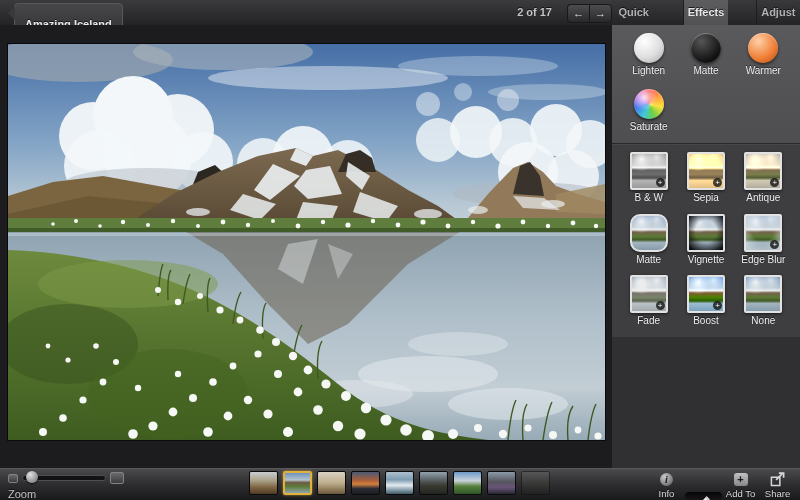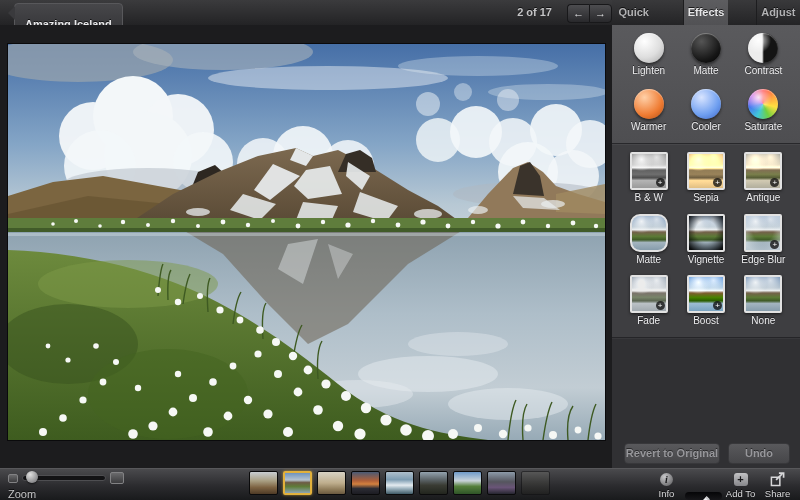--- a/index.html
+++ b/index.html
@@ -332,30 +332,22 @@
     <div class="orbs">
       <div class="orb-cell">
         <div class="orb lighten"></div>
         <div class="fx-label">Lighten</div>
       </div>
       <div class="orb-cell">
         <div class="orb darken"></div>
         <div class="fx-label">Matte</div>
       </div>
       <div class="orb-cell">
-        <div class="orb contrast"></div>
-        <div class="fx-label">Contrast</div>
-      </div>
-      <div class="orb-cell">
         <div class="orb warmer"></div>
         <div class="fx-label">Warmer</div>
-      </div>
-      <div class="orb-cell">
-        <div class="orb cooler"></div>
-        <div class="fx-label">Cooler</div>
       </div>
       <div class="orb-cell">
         <div class="orb saturate"></div>
         <div class="fx-label">Saturate</div>
       </div>
     </div>
 
     <div class="presets">
       <div class="efx bw">
         <div class="efx-frame">
@@ -412,24 +404,20 @@
         <div class="fx-label">Boost</div>
       </div>
       <div class="efx none">
         <div class="efx-frame">
             <div class="efx-img"></div>
           </div>
         <div class="fx-label">None</div>
       </div>
     </div>
 
-    <div class="panel-rest">
-      <div class="panel-btn btn-revert">Revert to Original</div>
-      <div class="panel-btn btn-undo">Undo</div>
-    </div>
   </div>
 
   <div class="toolbar"></div>
 
   <div class="zoom-ctl">
     <div class="slider-row">
       <div class="size-icon small"></div>
       <div class="track">
         <div class="knob"></div>
       </div>

